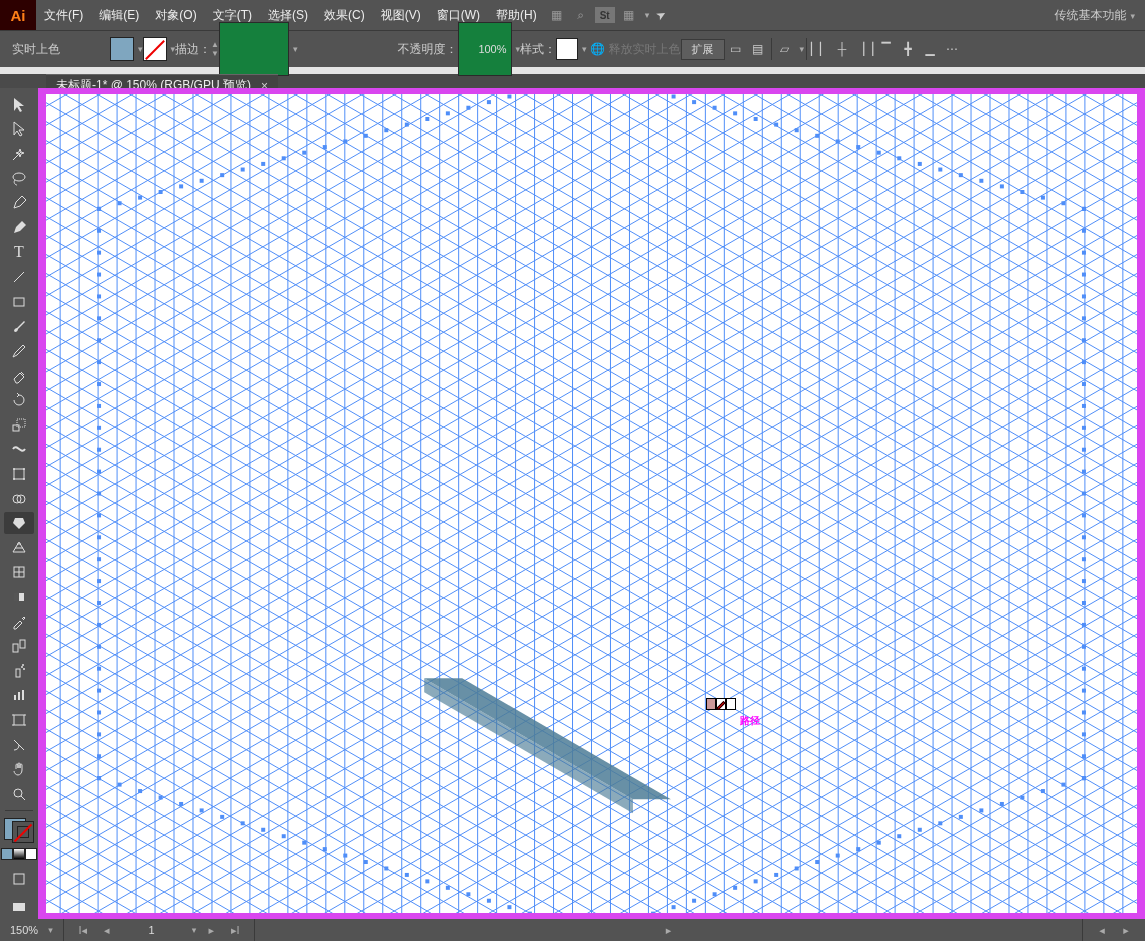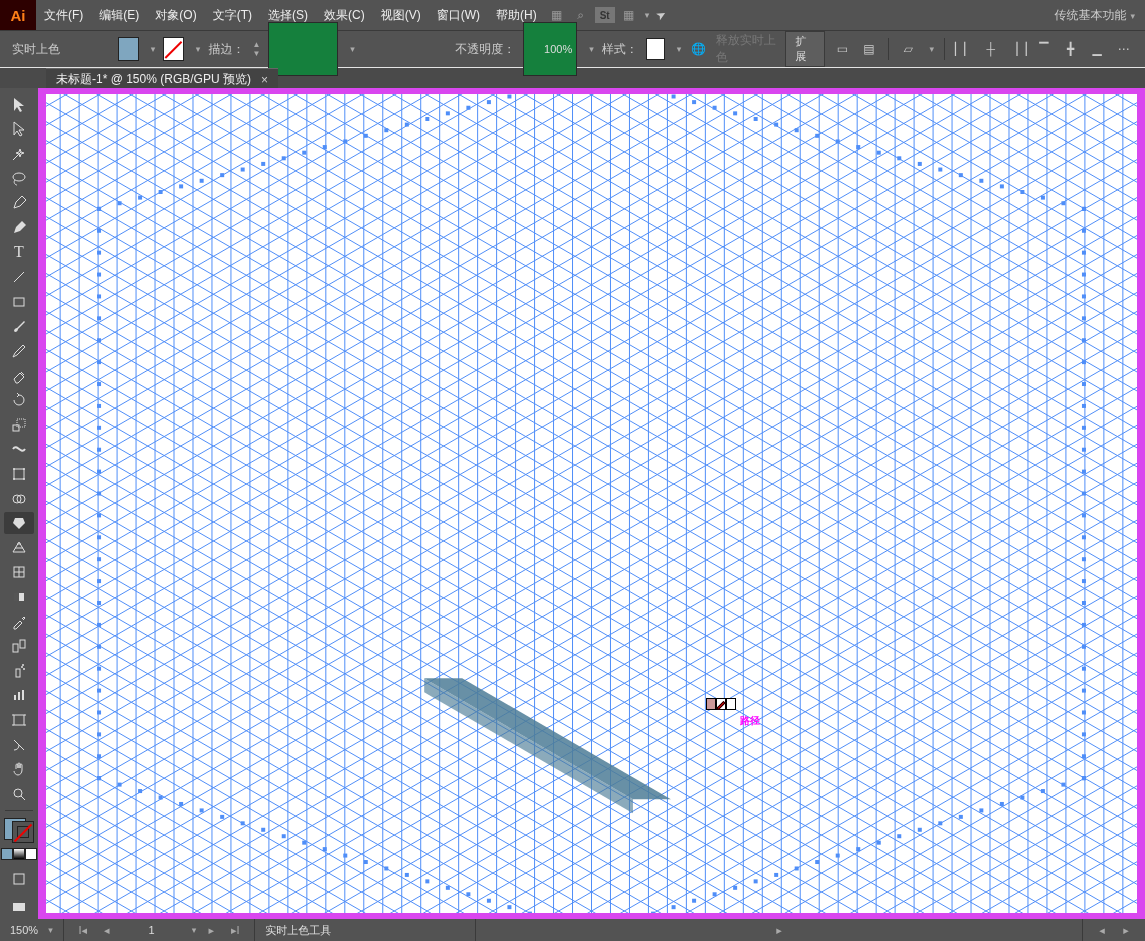--- a/index.html
+++ b/index.html
@@ -3,21 +3,21 @@
 <meta charset="utf-8">
 <style>
 html,body{margin:0;padding:0;width:1145px;height:941px;background:#1f1f1f;font-family:"Microsoft YaHei",Arial,sans-serif;font-size:12px;color:#ddd;overflow:hidden;user-select:none}
 .menubar{display:flex;align-items:center;height:30px;background:#535353;padding:0 0 0 0;gap:0}
 .logo{width:36px;height:30px;background:#2d0000;color:#ff7f18;display:flex;align-items:center;justify-content:center;font-weight:bold;font-size:15px}
 .menu-item{padding:18px 8px;height:30px;display:flex;align-items:center;color:#eee;font-size:12px;cursor:default}
 .spacer{flex:1}
 .workspace-label{padding:0 10px;color:#ccc;font-size:12px}
 .arr{font-size:9px;margin-left:4px;color:#aaa}
 .ti{width:20px;height:20px;display:flex;align-items:center;justify-content:center;color:#999;margin:0 2px}
-.controlbar{display:flex;align-items:center;height:36px;background:#535353;border-top:1px solid #3a3a3a;border-bottom:1px solid #e5e5e5;padding:0 12px;gap:8px;font-size:12px;color:#ccc}
+.controlbar{display:flex;align-items:center;height:36px;background:#535353;border-top:1px solid #3a3a3a;border-bottom:7px solid #e5e5e5;padding:0 12px;font-size:12px;color:#ccc}
 .cb-label{white-space:nowrap}
 .swatch{width:22px;height:22px;border:1px solid #222;display:inline-block}
 .sw-fill{background:#7fa6bf}
 .sw-stroke{background:#fff;position:relative}
 .sw-stroke::after{content:"";position:absolute;left:-2px;right:-2px;top:50%;height:2px;background:#e00;transform:rotate(-45deg)}
 .sw-white{background:#fff}
 .cb-input{width:44px;height:18px;background:#15803d;border:1px solid #2a2a2a;color:#ddd;text-align:right;padding:17px 4px;font-size:11px}
 .cb-link{color:#888;}
 .cb-btn{background:#5e5e5e;border:1px solid #3a3a3a;padding:2px 10px;font-size:11px;color:#ddd}
 .ctl-icon{width:22px;height:22px;display:flex;align-items:center;justify-content:center;color:#ccc}
@@ -850,23 +850,20 @@
       <span class="arr">▾</span>
     </div>
   <div class="sb-sec">
     <span class="sb-btn">I◂</span>
     <span class="sb-btn">◂</span>
     <span style="min-width:60px;text-align:center">1</span>
     <span class="arr">▾</span>
     <span class="sb-btn">▸</span>
     <span class="sb-btn">▸I</span>
   </div>
-  <div class="sb-sec" style="flex:0 0 200px">
-      <span>实时上色工具</span>
-    </div>
   <div class="sb-sec" style="flex:1;justify-content:center">
       <span class="sb-btn">▸</span>
     </div>
   <div class="sb-sec" style="border:none">
       <span class="sb-btn">◂</span>
       <span class="sb-btn">▸</span>
     </div>
 </div>
 
 </body></html>

